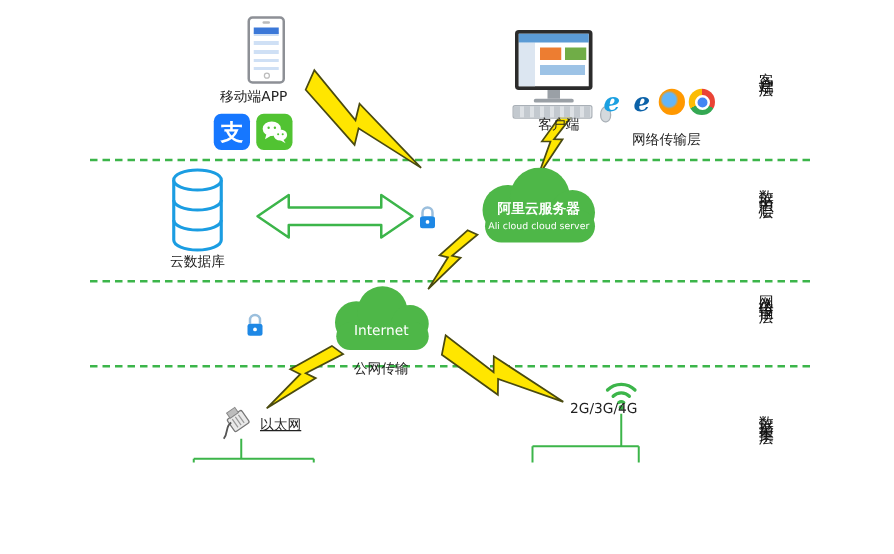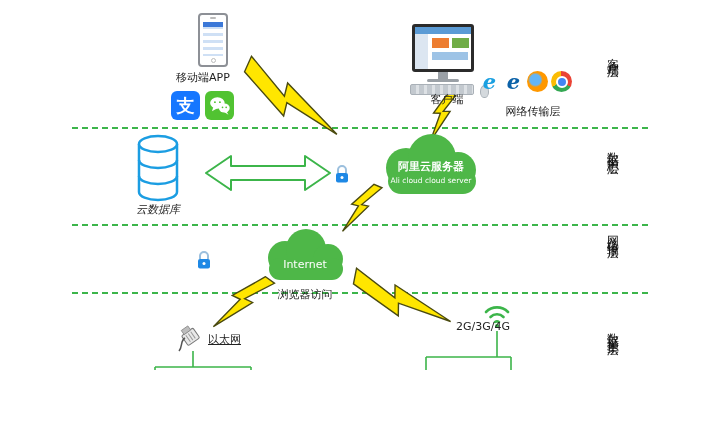--- a/index.html
+++ b/index.html
@@ -123,21 +123,21 @@
     <div class="bi chrome"></div>
   </div>
   <div class="lbl" style="left:500px; top:104px; width:66px;">网络传输层</div>
 
   <svg class="abs" style="left:136px; top:134px;" width="44" height="68" viewBox="0 0 44 68">
     <path d="M3,10 V58 A19,8 0 0 0 41,58 V10" fill="#fff" stroke="#1b9de2" stroke-width="2.5"></path>
     <path d="M3,26 A19,8 0 0 0 41,26" fill="none" stroke="#1b9de2" stroke-width="2.5"></path>
     <path d="M3,42 A19,8 0 0 0 41,42" fill="none" stroke="#1b9de2" stroke-width="2.5"></path>
     <ellipse cx="22" cy="10" rx="19" ry="8" fill="#fff" stroke="#1b9de2" stroke-width="2.5"></ellipse>
   </svg>
-  <div class="lbl" style="left:130px; top:202px; width:56px;font-style:italic;">云数据库</div>
+  <div class="lbl" style="left:130px; top:202px; width:56px;">云数据库</div>
 
   <svg class="abs" style="left:366px; top:134px;" width="128" height="66" viewBox="0 0 128 66">
     <g fill="#4eb748">
       <circle cx="40" cy="34" r="20"></circle>
       <circle cx="66" cy="24" r="24"></circle>
       <circle cx="92" cy="36" r="18"></circle>
       <rect x="22" y="34" width="88" height="26" rx="13"></rect>
     </g>
     <text x="65" y="36" text-anchor="middle" fill="#fff" font-size="11" font-weight="bold">阿里云服务器</text>
     <text x="65" y="49" text-anchor="middle" fill="#fff" font-size="7.5">Ali cloud  cloud server</text>
@@ -156,21 +156,21 @@
 
   <svg class="abs" style="left:252px; top:226px;" width="106" height="62" viewBox="0 0 106 62">
     <g fill="#4eb748">
       <circle cx="33" cy="32" r="17"></circle>
       <circle cx="54" cy="23" r="20"></circle>
       <circle cx="76" cy="33" r="15"></circle>
       <rect x="17" y="32" width="74" height="22" rx="11"></rect>
     </g>
     <text x="53" y="42" text-anchor="middle" fill="#fff" font-size="11">Internet</text>
   </svg>
-  <div class="lbl" style="left:272px; top:287px; width:66px;">浏览器访问</div>
+  <div class="lbl" style="left:272px; top:287px; width:66px;">公网传输</div>
 
   <svg class="abs" style="left:176px; top:322px;" width="28" height="30" viewBox="0 0 28 30">
     <g transform="rotate(-35 14 14)">
       <rect x="7" y="9" width="14" height="12" rx="1.5" fill="#e9e9e9" stroke="#777" stroke-width="1"></rect>
       <rect x="10" y="4.5" width="8" height="5" fill="#bdbdbd" stroke="#888" stroke-width="0.8"></rect>
       <path d="M11,11 v8 M14,11 v8 M17,11 v8" stroke="#9a9a9a" stroke-width="1"></path>
     </g>
     <path d="M3,29 C7,24 4,19 9,16" fill="none" stroke="#555" stroke-width="1.5"></path>
   </svg>
   <div class="lbl" style="left:208px; top:332px;text-decoration:underline;">以太网</div>

